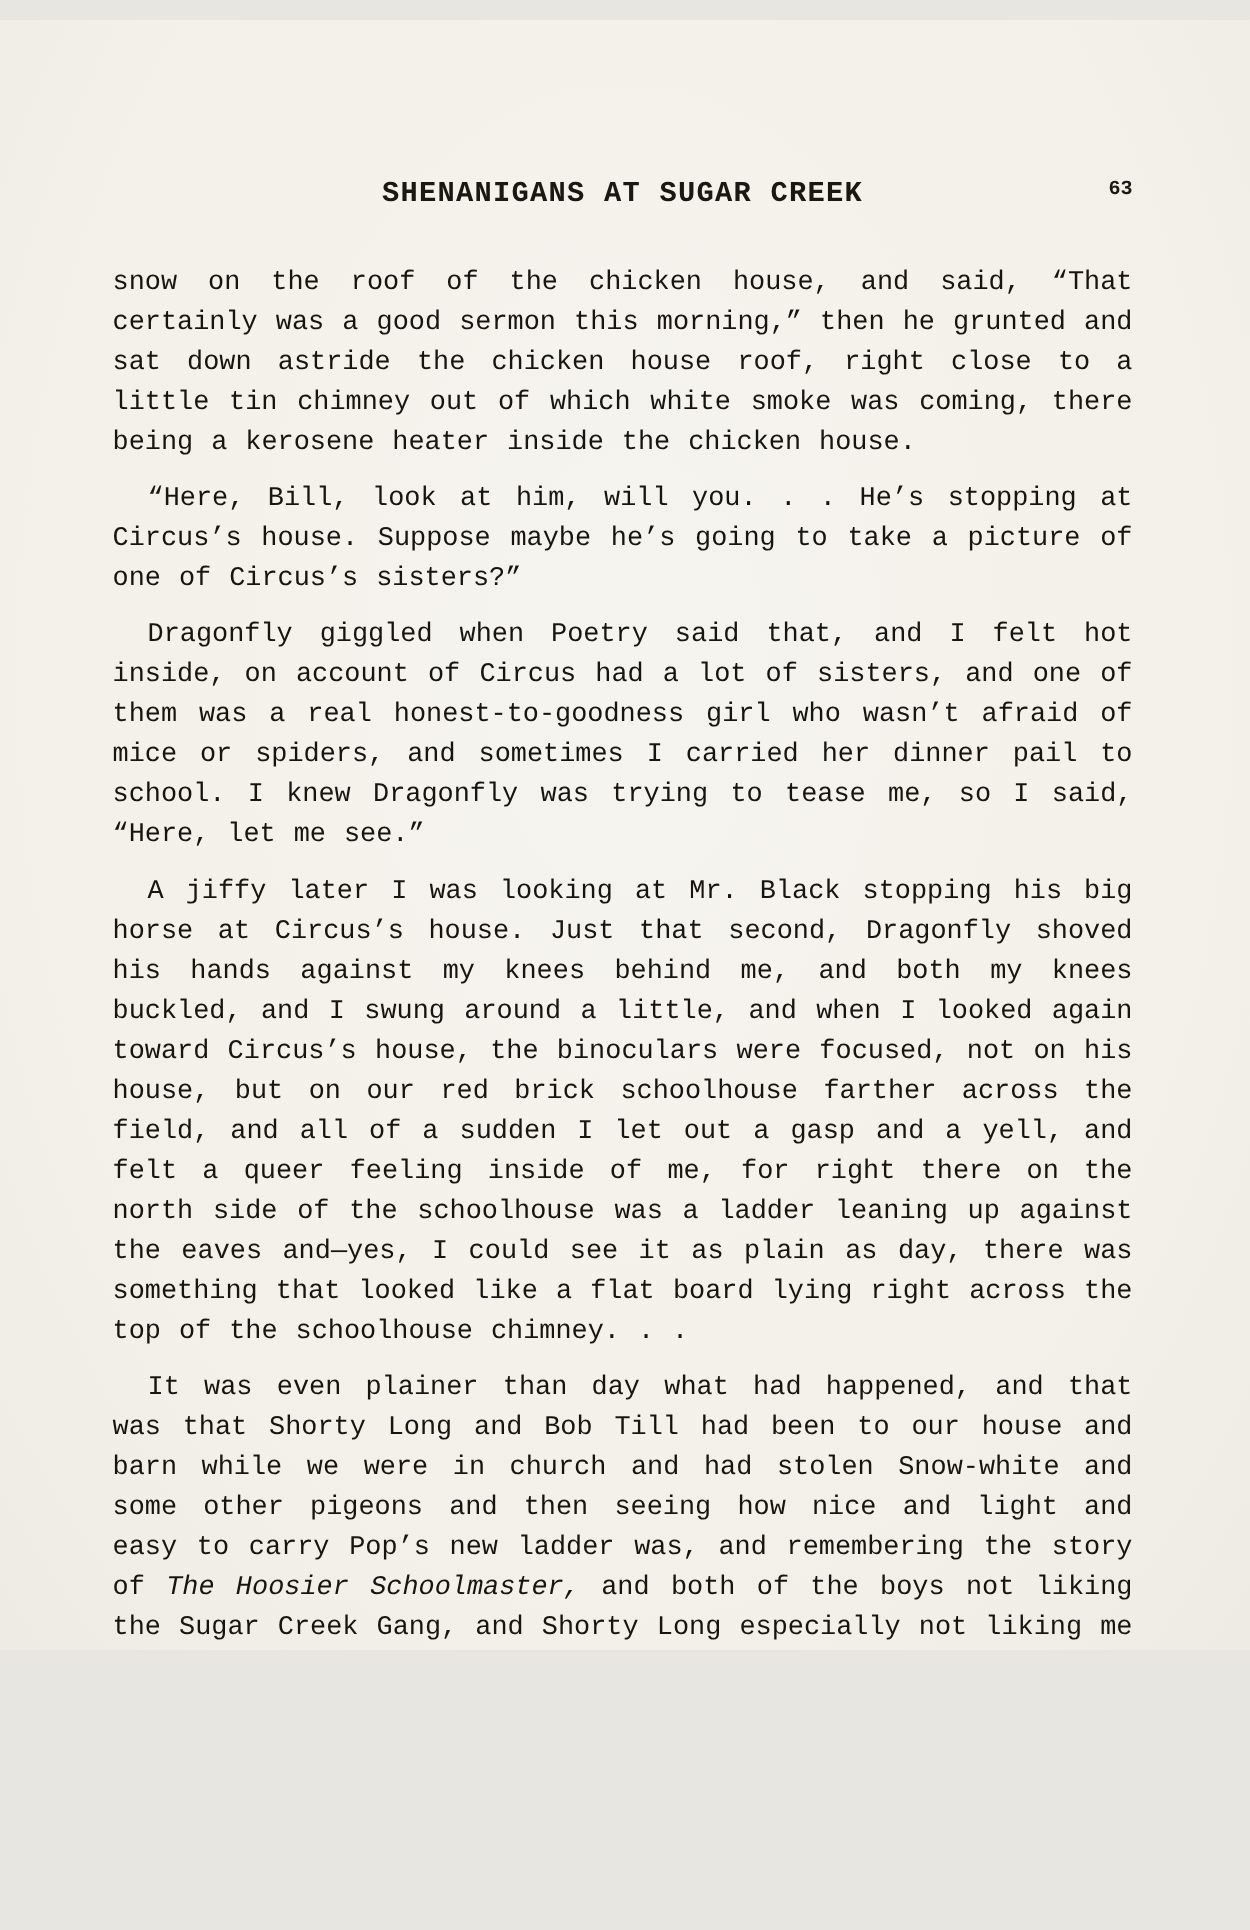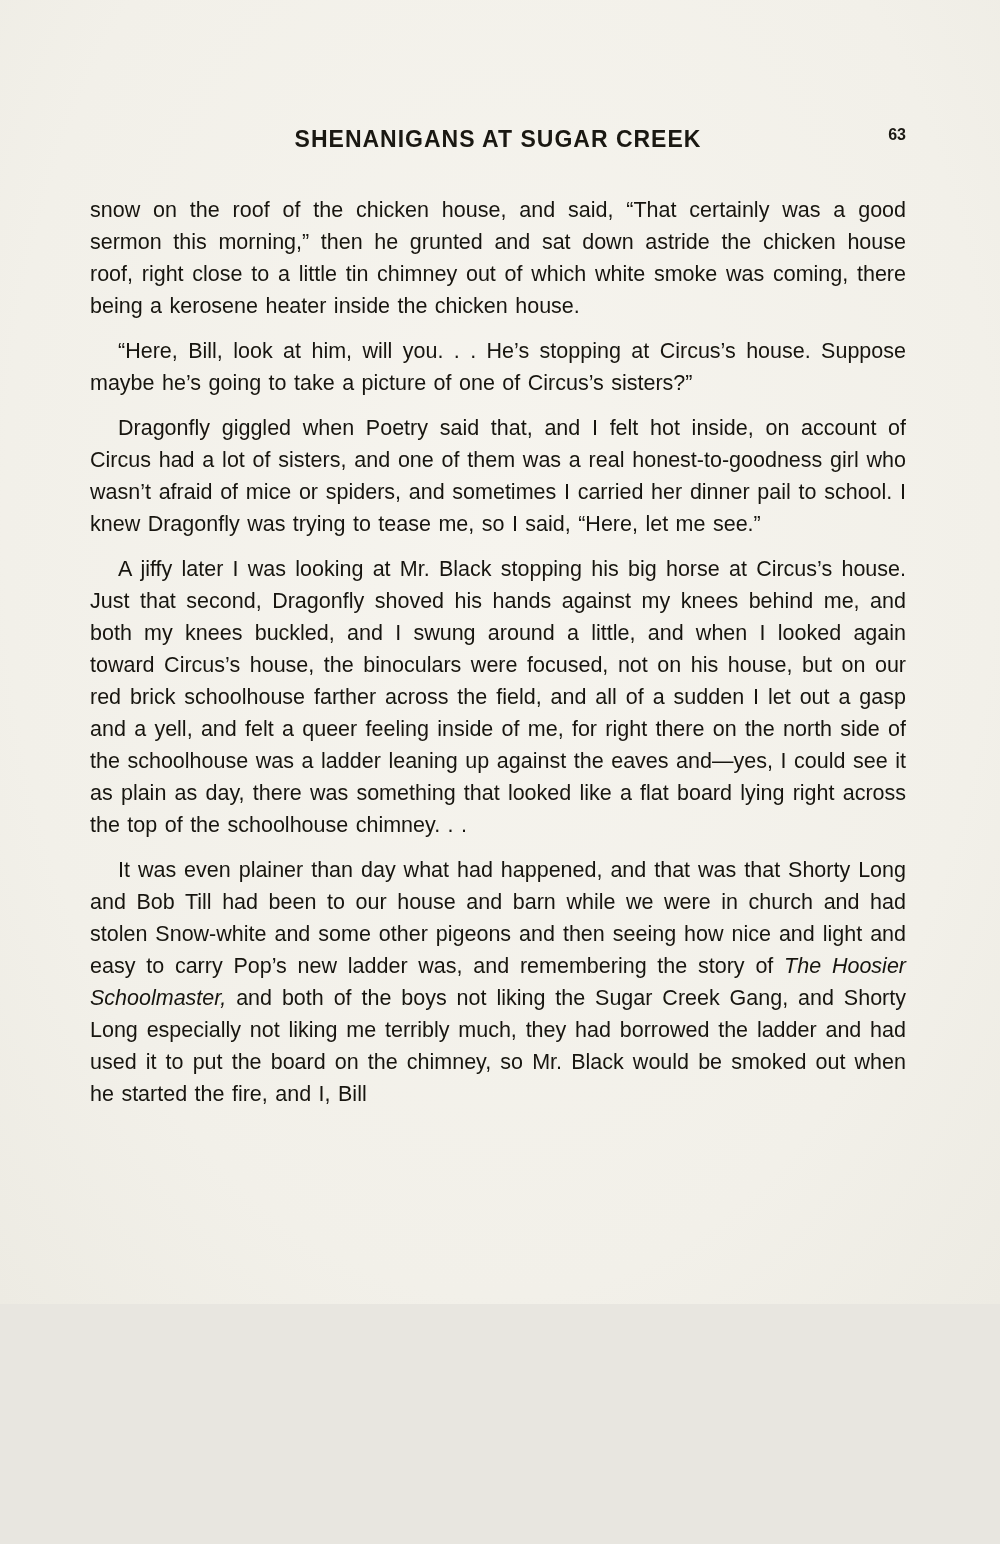--- a/index.html
+++ b/index.html
@@ -4,25 +4,25 @@
 <style>
   html, body {
     margin: 0;
     padding: 0;
     background: #e8e6e0;
   }
   .page {
     position: relative;
     width: 1000px;
     height: 1304px;
-    margin: 0 auto;
+    margin: 16px auto;
     background: #f4f2ec;
     background-image: radial-gradient(ellipse at 50% 40%, #f6f4ee 0%, #f2f0e9 70%, #edebe3 100%);
     color: #17150f;
-    font-family: Liberation Sans, sans-serif;
+    font-family: Liberation Mono, monospace;
     overflow: hidden;
     box-sizing: border-box;
   }
   .running-head {
     position: relative;
     margin: 0 94px 0 90px;
     padding-top: 126px;
     height: 34px;
   }
   .running-head .title {

